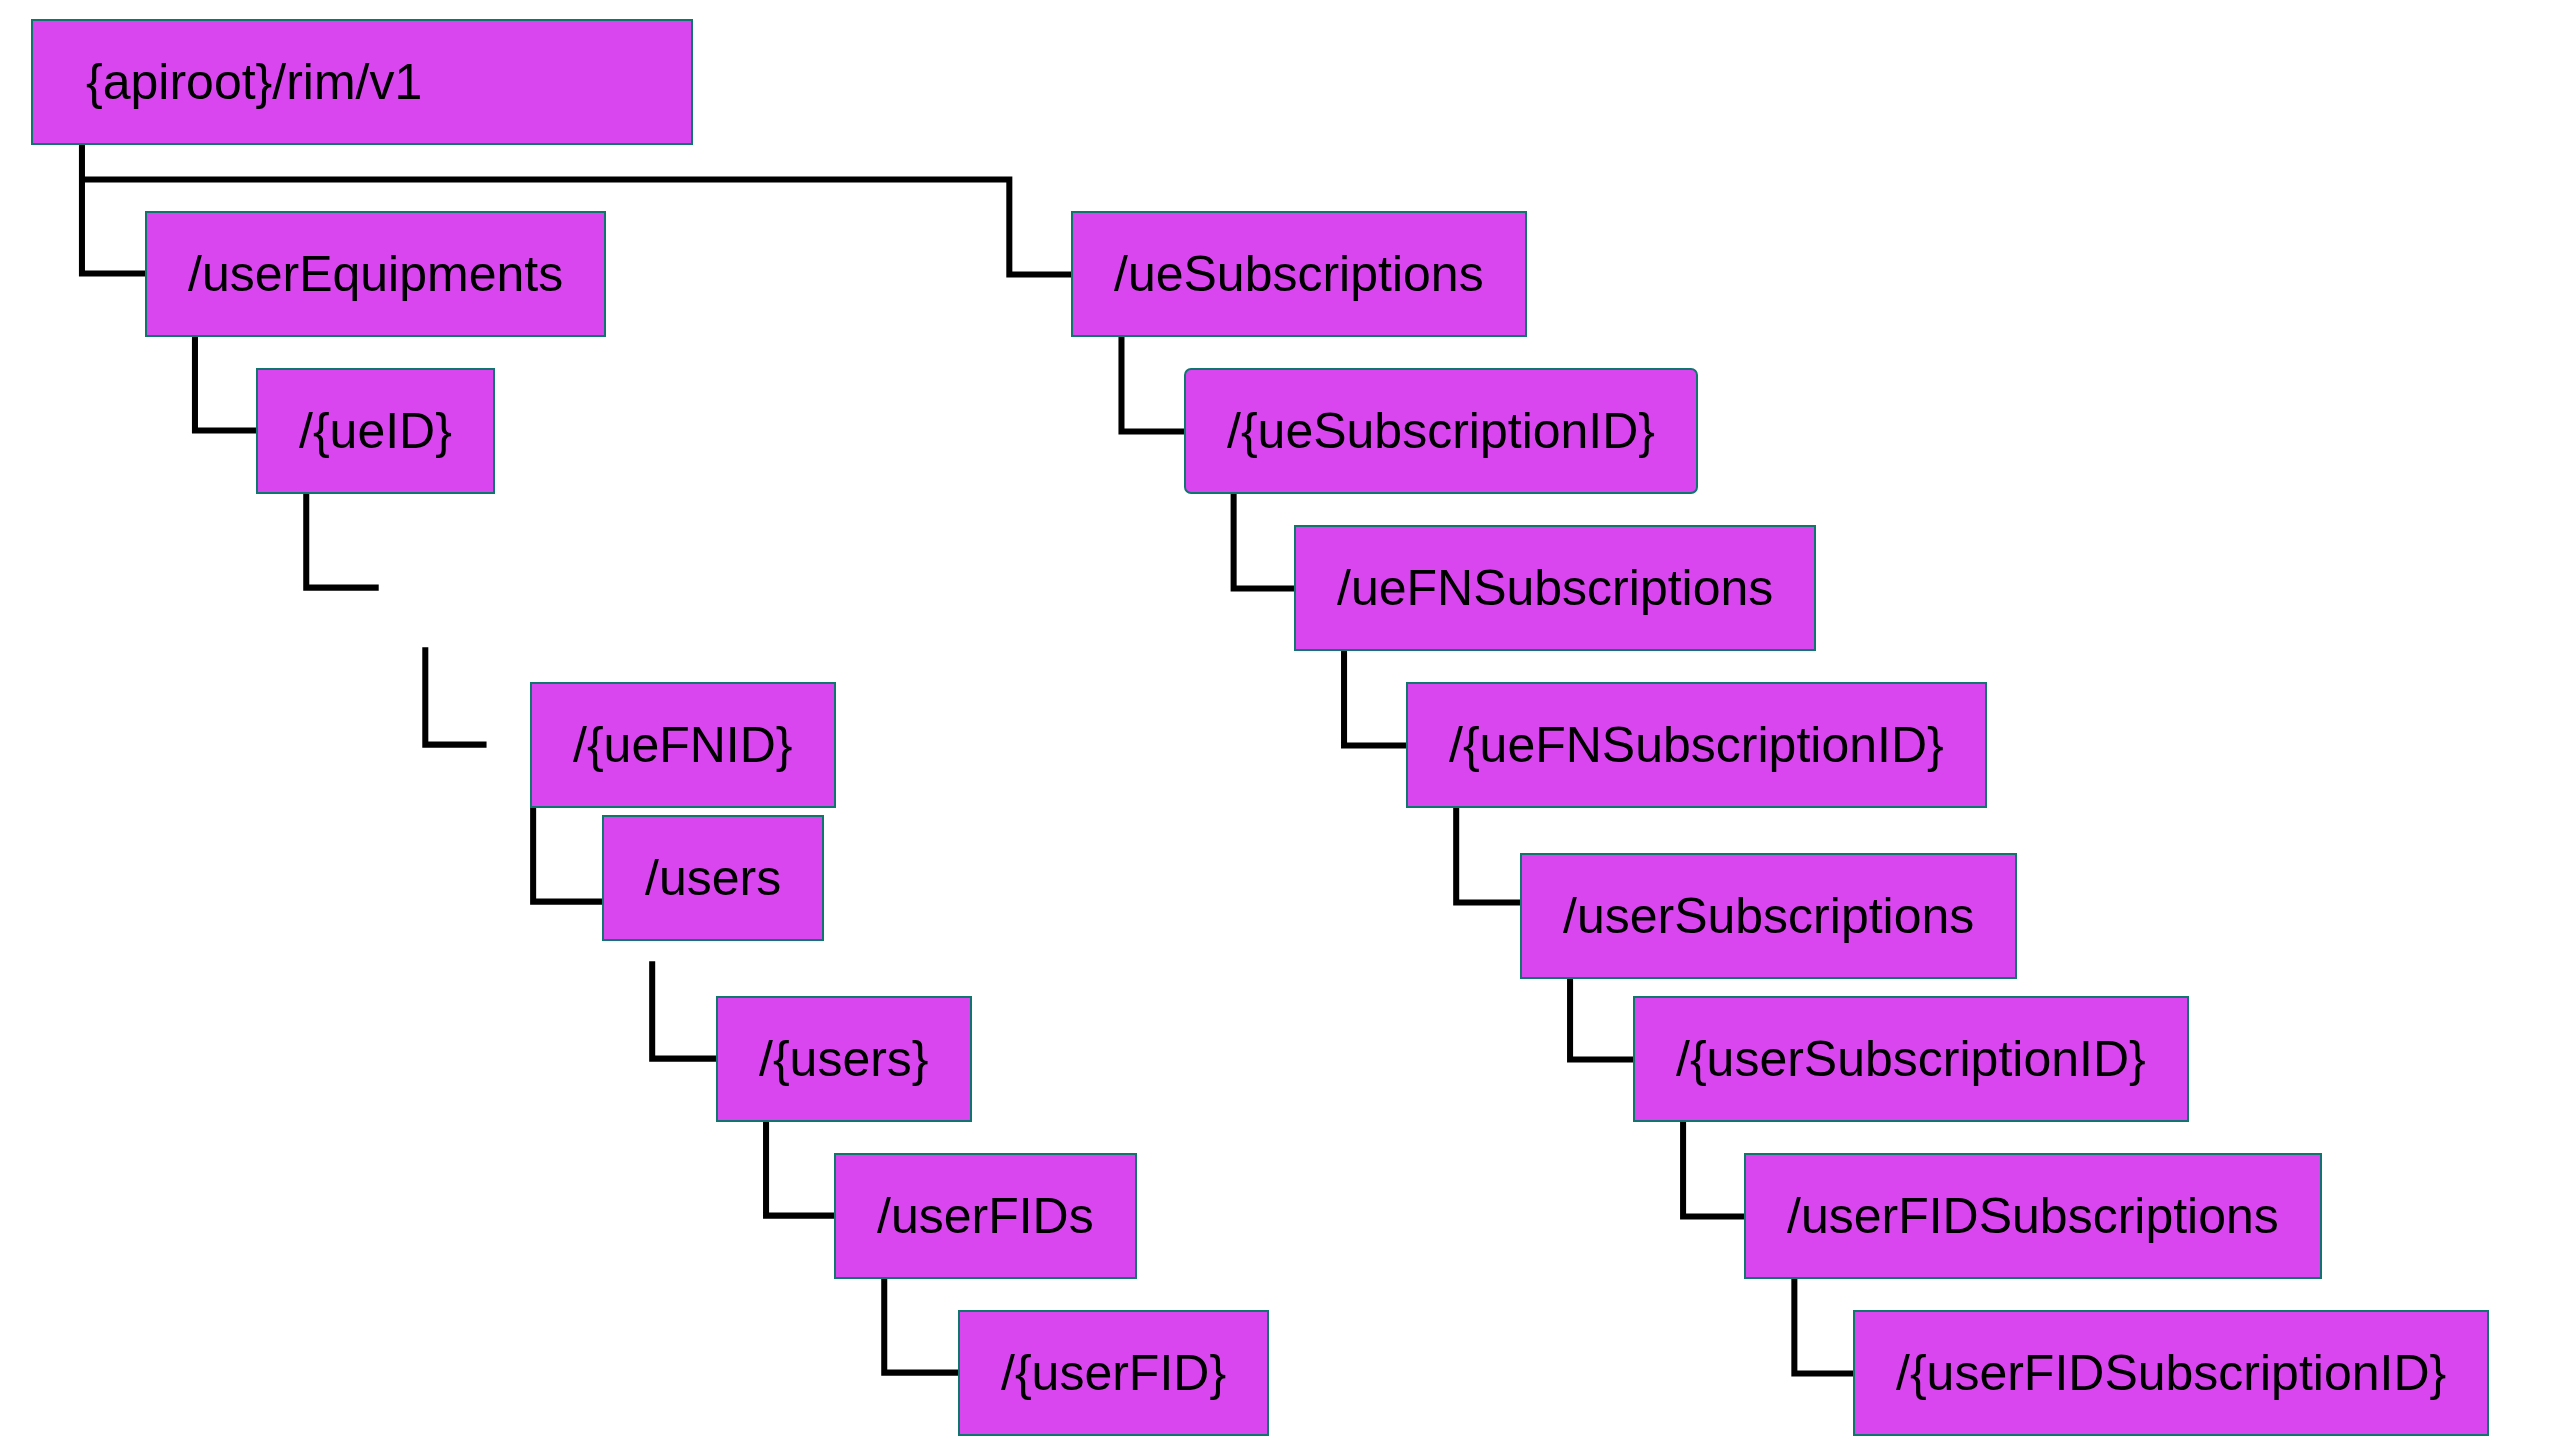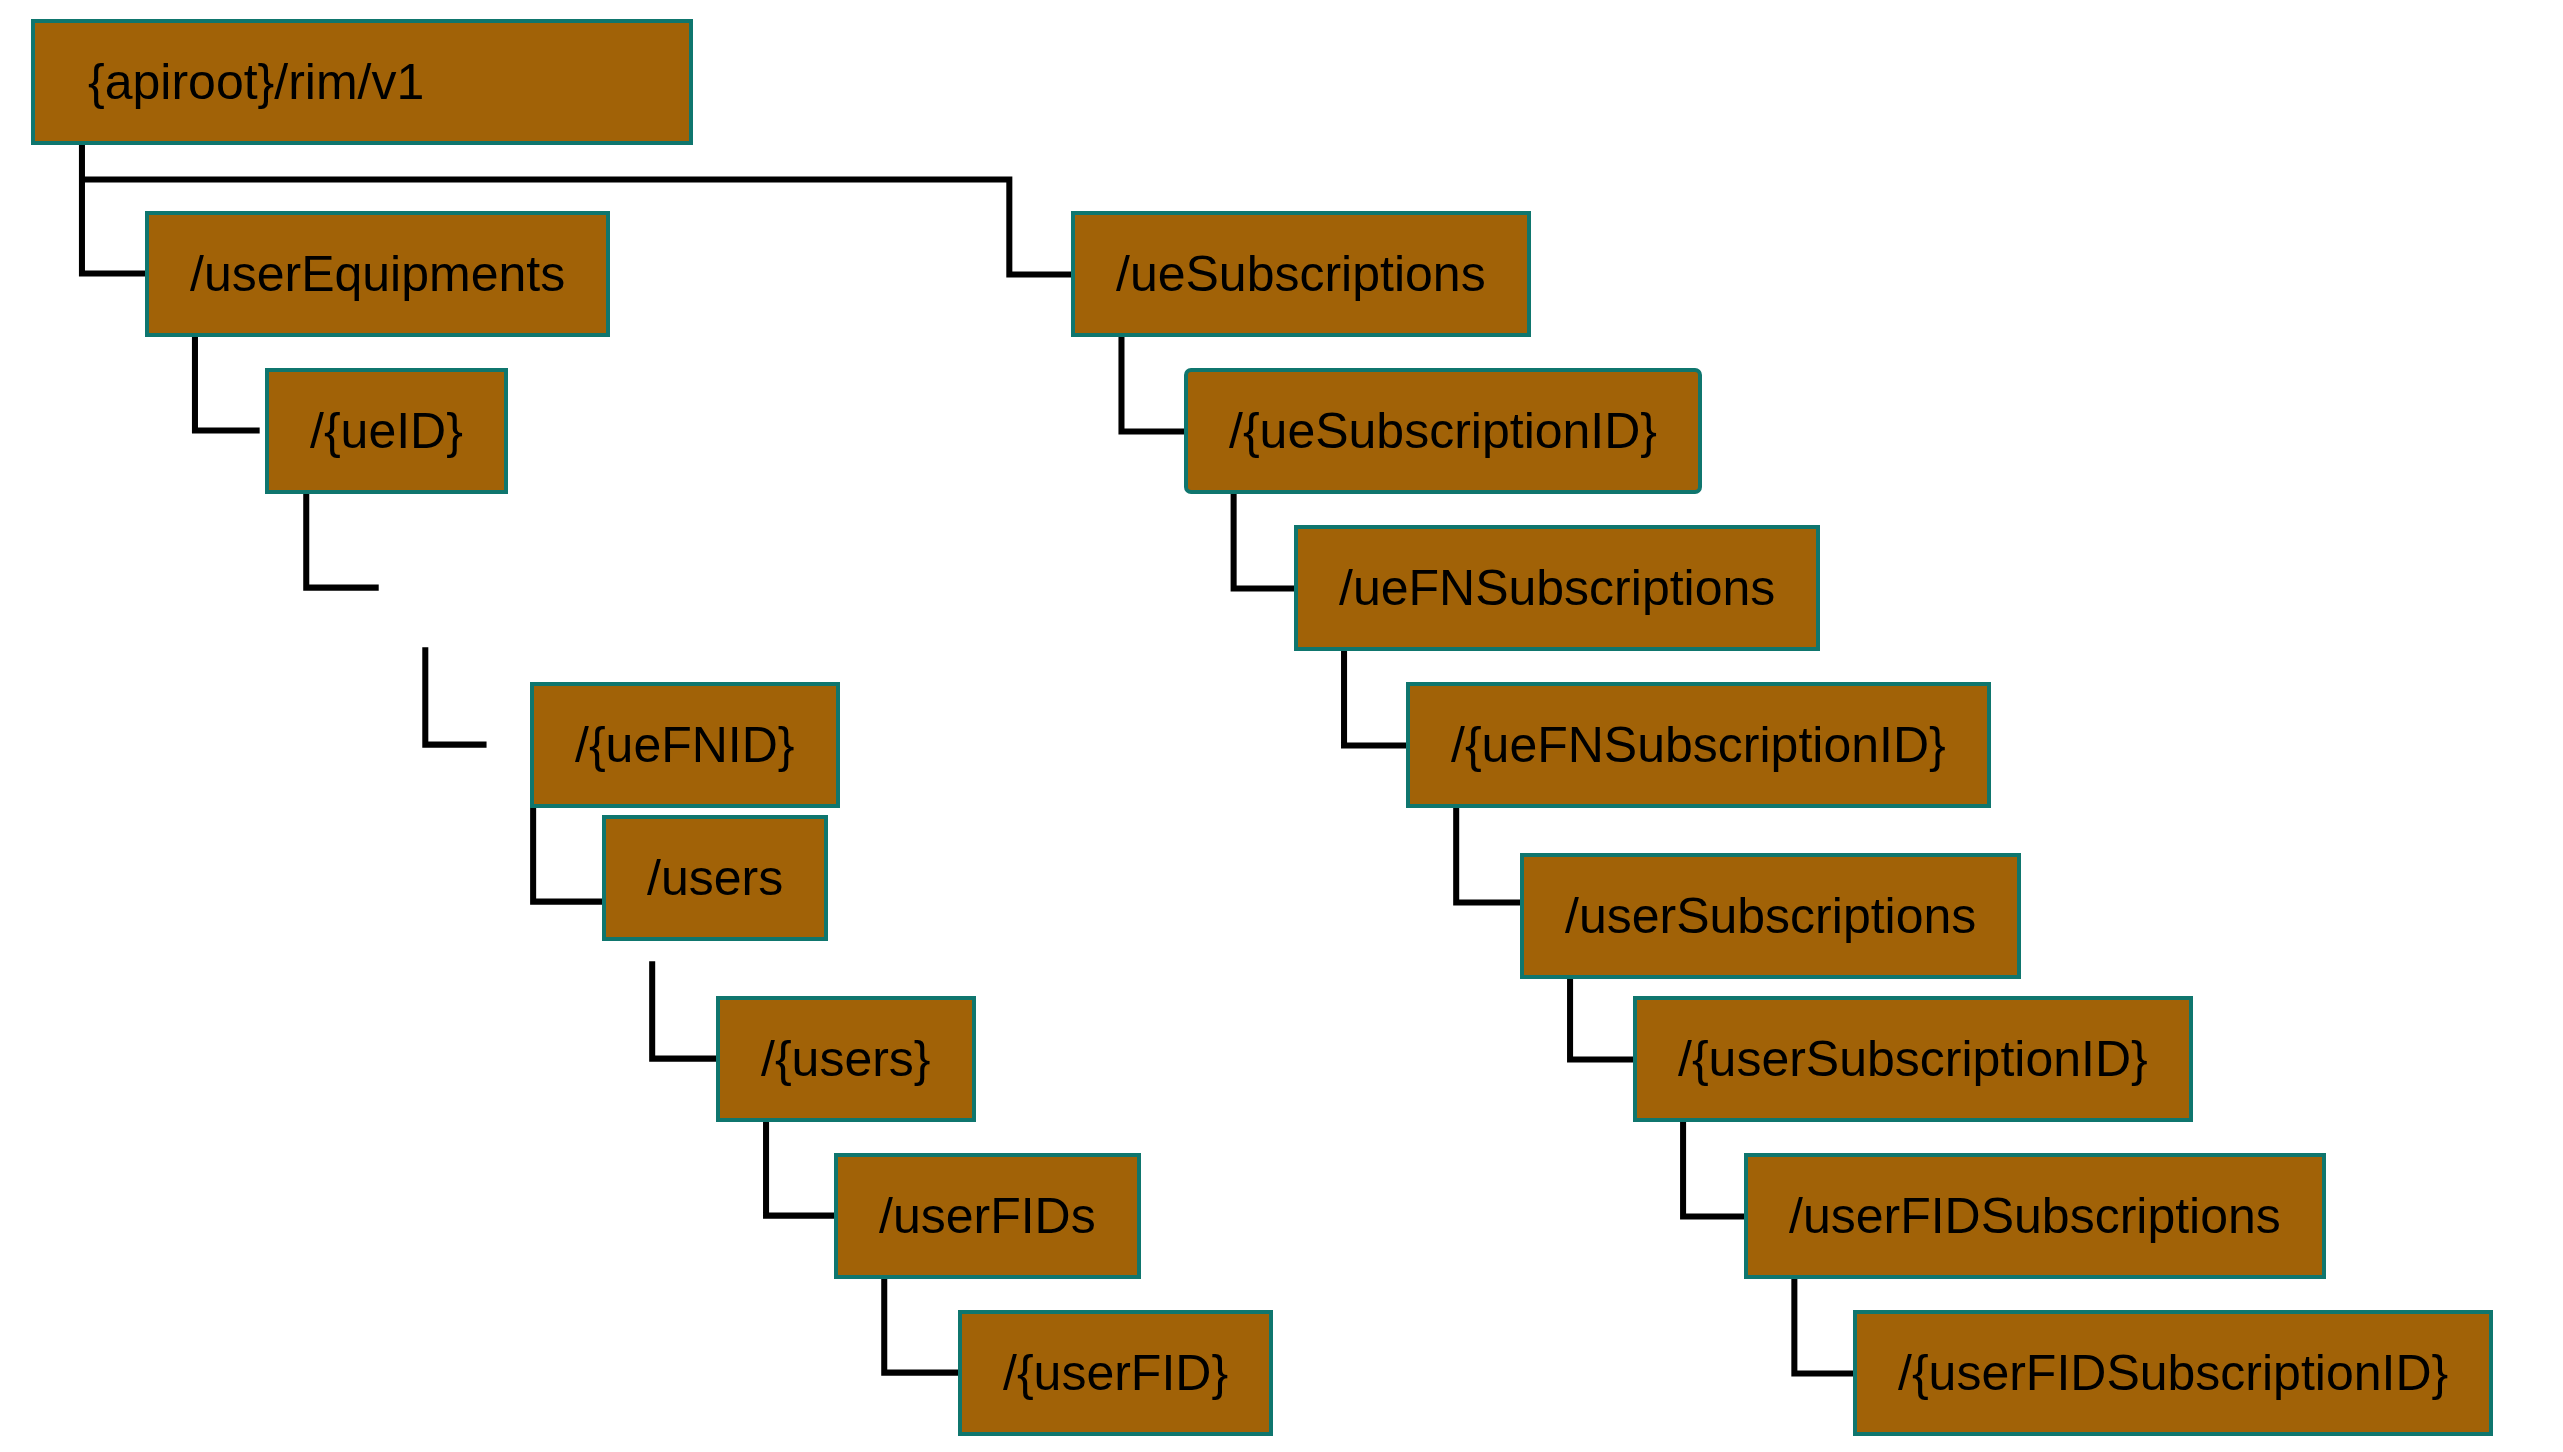--- a/index.html
+++ b/index.html
@@ -19,22 +19,22 @@
   }
   .connectors path {
     fill: none;
     stroke: #000000;
     stroke-width: 7;
   }
   .node {
     position: absolute;
     box-sizing: border-box;
     height: 126px;
-    border: 4px solid #0f766e;
-    background: #a16207;
+    border: 2px solid #0f766e;
+    background: #d946ef;
     color: #000000;
     display: flex;
     align-items: center;
     justify-content: center;
     padding: 0 41px;
     font-size: 50px;
     line-height: 1;
     white-space: nowrap;
   }
   .node.root {
@@ -67,21 +67,21 @@
     <path d="M 1558 751 V 864 H 1634"></path>
     <path d="M 1688 933 V 1046 H 1766"></path>
     <path d="M 1820 1115 V 1228 H 1897"></path>
     <path d="M 1951 1297 V 1410 H 2026"></path>
     <path d="M 2080 1479 V 1592 H 2152"></path>
   </svg>
 
   <div class="node root" style="left:31px; top:19px;">{apiroot}/rim/v1</div>
 
   <div class="node" style="left:145px; top:211px;">/userEquipments</div>
-  <div class="node" style="left:256px; top:368px;margin-left:9px;">/{ueID}</div>
+  <div class="node" style="left:256px; top:368px;">/{ueID}</div>
   <div class="node" style="left:483px; top:682px;margin-left:47px;">/{ueFNID}</div>
   <div class="node" style="left:602px; top:815px;">/users</div>
   <div class="node" style="left:716px; top:996px;">/{users}</div>
   <div class="node" style="left:834px; top:1153px;">/userFIDs</div>
   <div class="node" style="left:958px; top:1310px;">/{userFID}</div>
 
   <div class="node" style="left:1071px; top:211px;">/ueSubscriptions</div>
   <div class="node" style="left:1184px; top:368px;border-radius:7px;">/{ueSubscriptionID}</div>
   <div class="node" style="left:1294px; top:525px;">/ueFNSubscriptions</div>
   <div class="node" style="left:1406px; top:682px;">/{ueFNSubscriptionID}</div>

